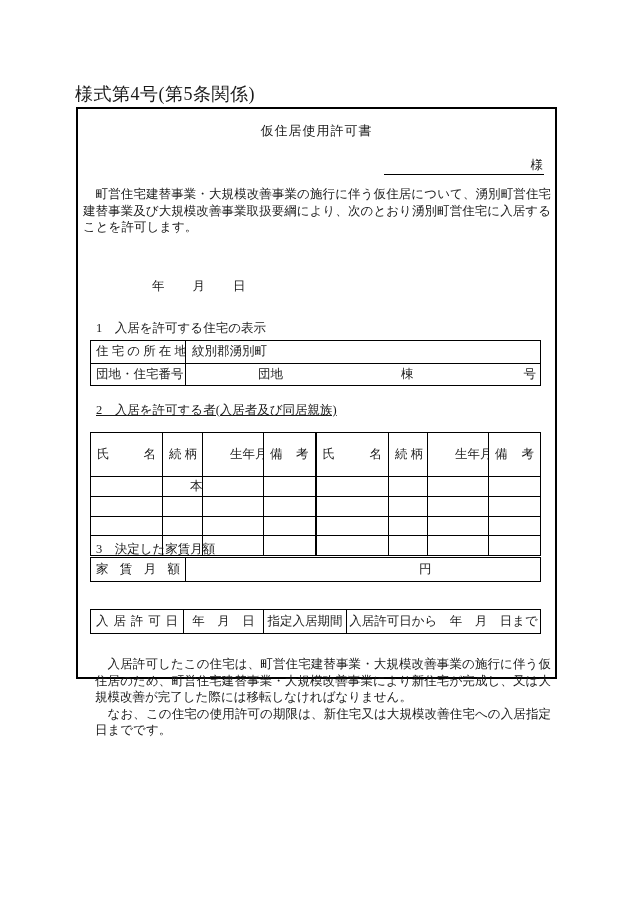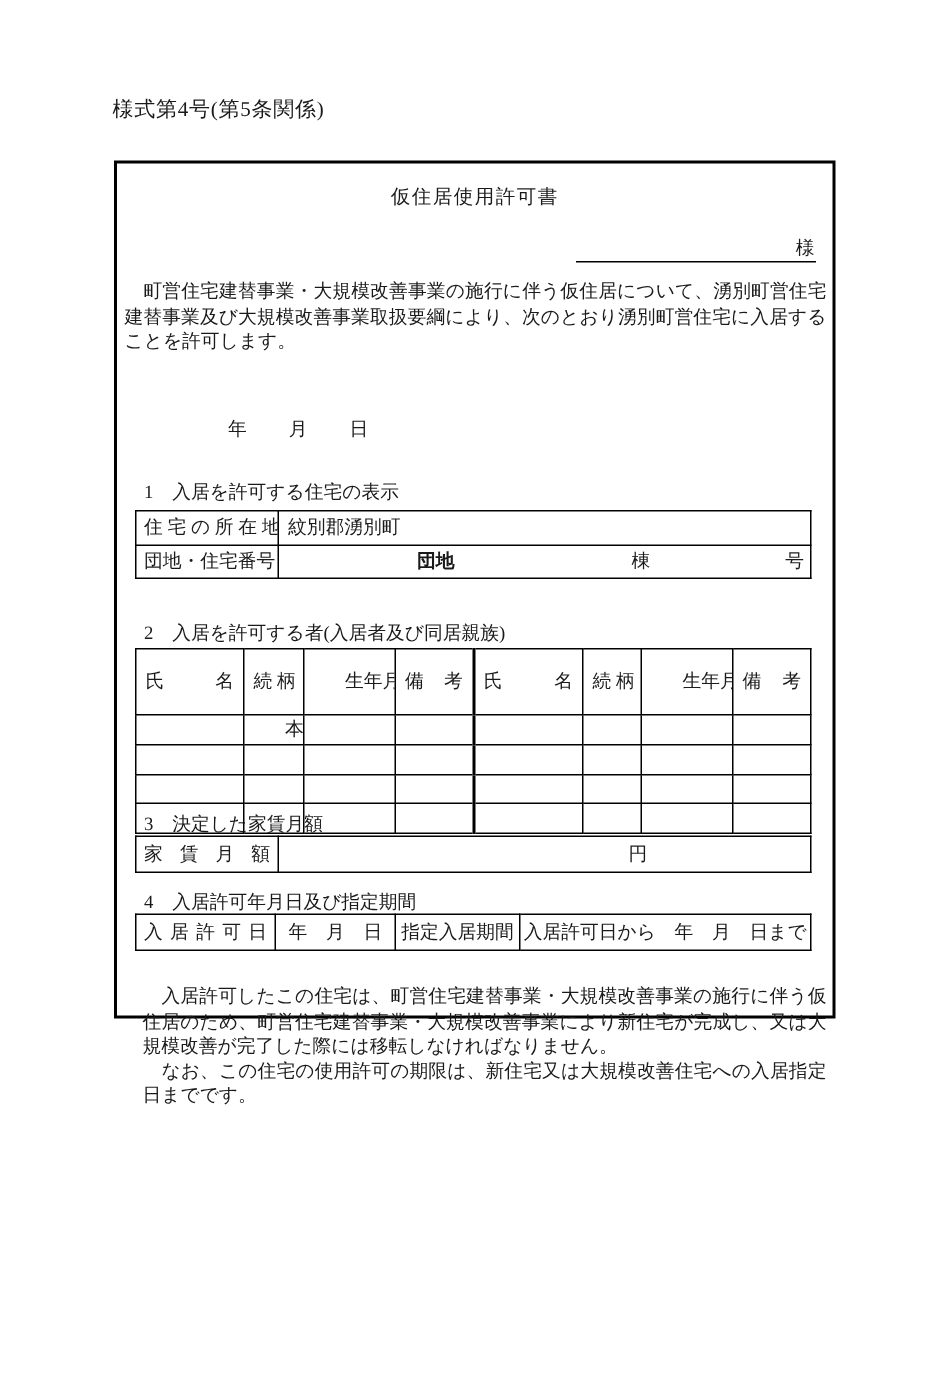--- a/index.html
+++ b/index.html
@@ -1,50 +1,50 @@
 <!DOCTYPE html>
 <html><head>
 <meta charset="utf-8">
 <style>
   * { margin:0; padding:0; box-sizing:border-box; }
   html,body { width:630px; height:915px; background:#ffffff; }
   body { font-family:"Liberation Serif","DejaVu Serif",serif; color:#1a1a1a; font-size:12.5px; }
   .page { position:relative; width:630px; height:915px; background:#fff; overflow:hidden; }
 
-  .form-label { position:absolute; left:75px; top:64px; font-size:14px; letter-spacing:0.5px; }
+  .form-label { position:absolute; left:75px; top:82px; font-size:18px; letter-spacing:0.5px; }
 
   .doc-box { position:absolute; left:76px; top:107px; width:481px; height:572px; border:2px solid #000; }
 
   .doc-title { position:absolute; top:13px; left:0; width:100%; text-align:center; font-size:13px; letter-spacing:1px; }
 
   .recipient-line { position:absolute; top:46px; right:11px; width:160px; height:20px; border-bottom:1px solid #000; text-align:right; }
   .recipient-line .honorific { font-size:12.5px; line-height:20px; padding-right:1px; }
 
   .intro { position:absolute; top:77px; left:5px; width:468px; line-height:16.5px; text-align:justify; }
 
   .date-line { position:absolute; top:169px; left:74px; letter-spacing:1px; }
 
   .issuer-line { position:absolute; top:194px; left:0; width:100%; height:18px; }
   .issuer-name { position:absolute; left:292px; top:0; letter-spacing:1px; }
   .seal-box { position:absolute; right:25px; top:0; width:16px; height:16px; border:1px solid #777; color:#333;
               font-size:10px; line-height:14px; text-align:center; }
 
   .sec-heading { position:absolute; left:18px; }
-  .s1h { top:211px; } .s2h { top:305px; } .s3h { top:432px; } .s4h { top:484px; } .s5h { top:534px; }
+  .s1h { top:211px; } .s2h { top:293px;text-decoration:underline; } .s3h { top:432px; } .s4h { top:484px; } .s5h { top:534px; }
 
   table { border-collapse:collapse; table-layout:fixed; position:absolute; left:12px; background:#fff; }
   td { border:1px solid #000; font-size:12.5px; padding:0; vertical-align:middle; overflow:hidden; white-space:nowrap; }
   table.t { border:1.5px solid #000; }
 
   .t1 { top:231px; width:450px; }
   .t1 td { height:22.5px; }
   .t1 .lab { width:95px; text-align:justify; text-align-last:justify; padding:0 5px; }
   .t1 .val { padding-left:6px; }
   .flexcell { display:flex; align-items:center; }
-  .flexcell .ml1 { margin-left:92px;font-weight:bold; } .flexcell .ml2 { margin-left:118px; }
+  .flexcell .ml1 { margin-left:72px; } .flexcell .ml2 { margin-left:118px; }
   .flexcell .mr { margin-left:auto; padding-right:4px; }
   .t1r3 .ma { margin-left:112px; } .t1r3 .mb { margin-left:36px; } .t1r3 .mc { margin-left:24px; } .t1r3 .md { margin-left:2px; }
 
   .t2 { top:323px; width:450px; }
   .t2 td { height:19.8px; text-align:center;padding-left:27px; }
   .t2 tr.hdr td { border-bottom:1.5px solid #000; }
   .t2 td.mid { border-left:2px solid #000; }
   .t2 .spread { text-align:justify; text-align-last:justify; padding:13px 6px; }
 
   .t3 { top:448px; width:450px; }
@@ -180,21 +180,20 @@
           <col style="width:355px">
         </colgroup>
       <tbody>
           <tr>
         <td class="lab">家 賃 月 額</td>
         <td class="val">円</td>
       </tr>
     </tbody>
       </table>
 
-    <div class="sec-heading s4h">4　入居許可年月日及び指定期間</div>
 
     <table class="t t4">
       <colgroup>
           <col style="width:93px">
           <col style="width:80px">
           <col style="width:83px">
           <col style="width:194px">
         </colgroup>
       <tbody>
           <tr>

